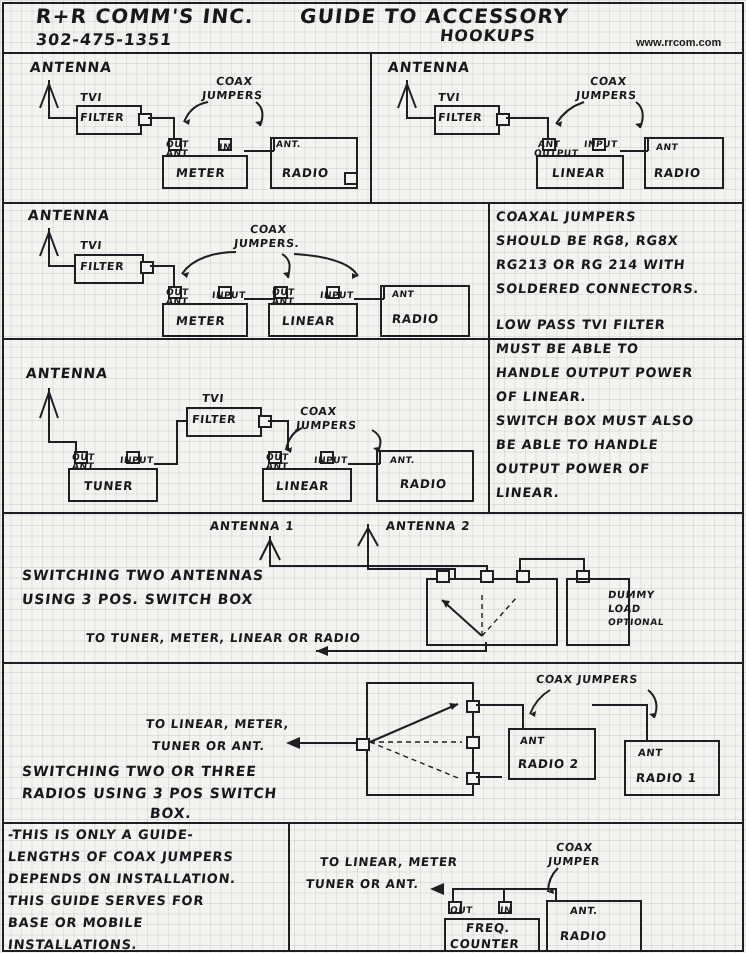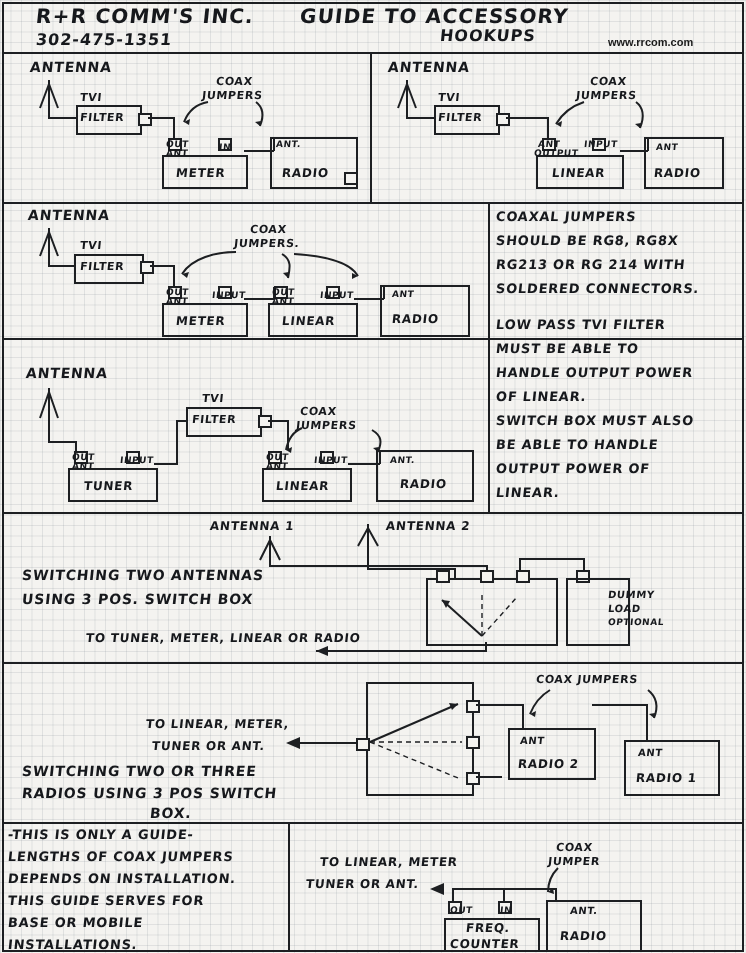--- a/index.html
+++ b/index.html
@@ -50,21 +50,21 @@
 </style>
 </head>
 <body>
 
 <div id="sheet"></div>
 
 <div class="lbl hand t20" style="left:36px;top:6px;">R+R COMM'S INC.</div>
 <div class="lbl hand t20" style="left:300px;top:6px;">GUIDE TO ACCESSORY</div>
 <div class="lbl hand t16" style="left:440px;top:28px;">HOOKUPS</div>
 <div class="lbl hand t16" style="left:36px;top:32px;">302-475-1351</div>
-<div class="lbl url" style="left:608px;top:36px;">www.rrcom.com</div>
+<div class="lbl url" style="left:636px;top:36px;">www.rrcom.com</div>
 
 <div class="hline" style="left:2px;top:2px;width:742px;"></div>
 <div class="hline" style="left:2px;top:52px;width:742px;"></div>
 <div class="hline" style="left:2px;top:202px;width:742px;"></div>
 <div class="hline" style="left:2px;top:338px;width:742px;"></div>
 <div class="hline" style="left:2px;top:512px;width:742px;"></div>
 <div class="hline" style="left:2px;top:662px;width:742px;"></div>
 <div class="hline" style="left:2px;top:822px;width:742px;"></div>
 <div class="hline" style="left:2px;top:950px;width:742px;"></div>
 <div class="vline" style="left:2px;top:2px;height:949px;"></div>

